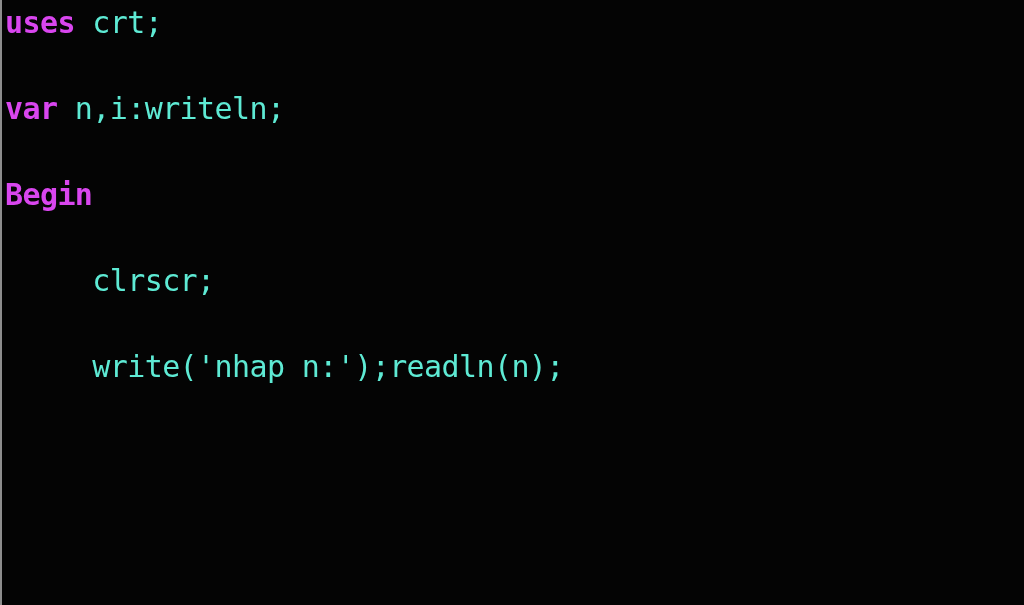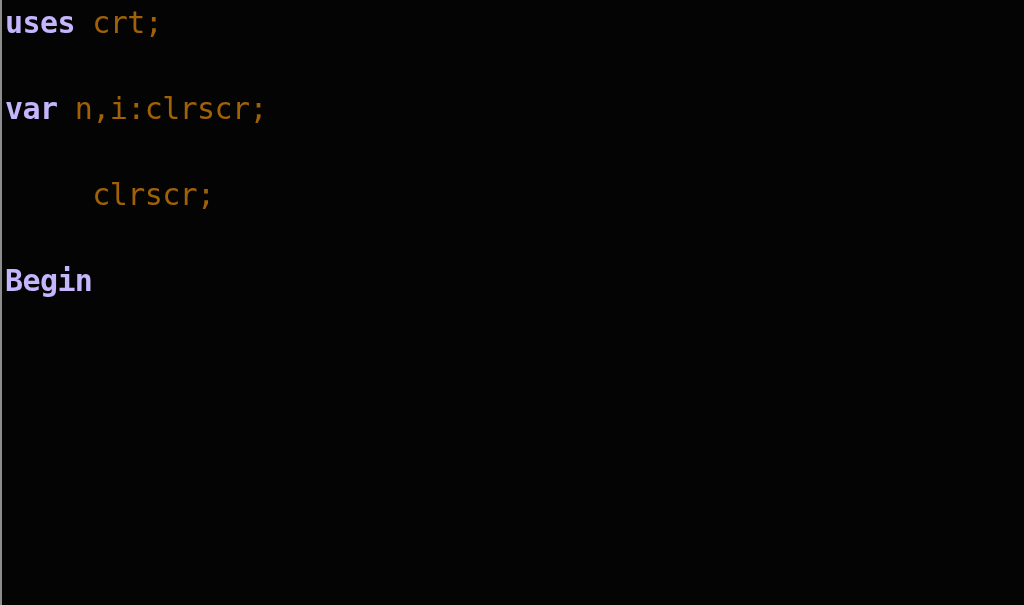--- a/index.html
+++ b/index.html
@@ -37,38 +37,39 @@
   }
 
   .line {
     display: block;
     height: 43px;
     white-space: pre;
   }
 
   
   .id {
-    color: #a16207;
+    color: #5eead4;
     font-weight: normal;
   }
 
   
   .kw {
-    color: #c4b5fd;
+    color: #d946ef;
     font-weight: bold;
   }
 </style>
 </head>
 <body>
 
 <div id="screen">
   <pre id="code"><span class="line"><span class="kw">uses</span><span class="id"> crt;</span></span>
-<span class="line"><span class="kw">var</span><span class="id"> n,i:clrscr;</span></span>
+<span class="line"><span class="kw">var</span><span class="id"> n,i:writeln;</span></span>
+<span class="line"><span class="kw">Begin</span></span>
 <span class="line"><span class="id">     clrscr;</span></span>
-<span class="line"><span class="kw">Begin</span></span>
+<span class="line"><span class="id">     write('nhap n:');readln(n);</span></span>
 <span class="line"></span>
 
 
 
 
 
 </pre>
 </div>
 
 </body></html>

